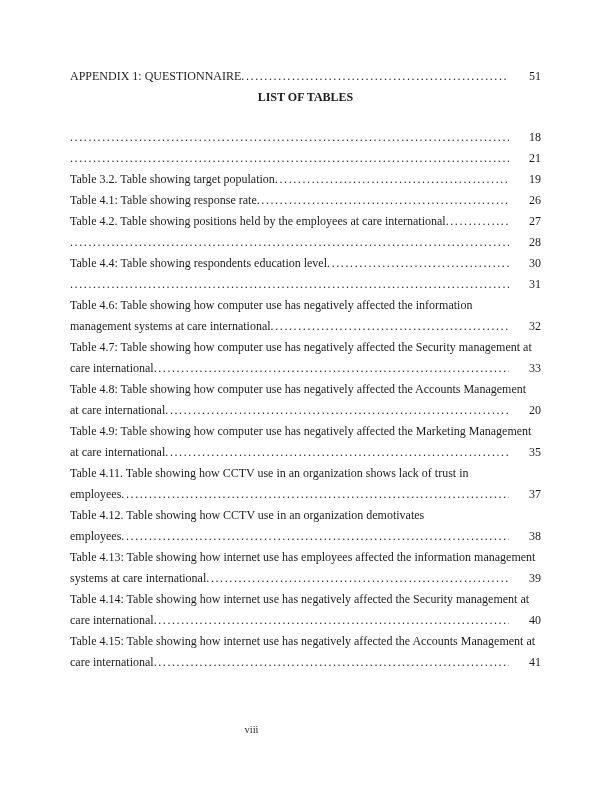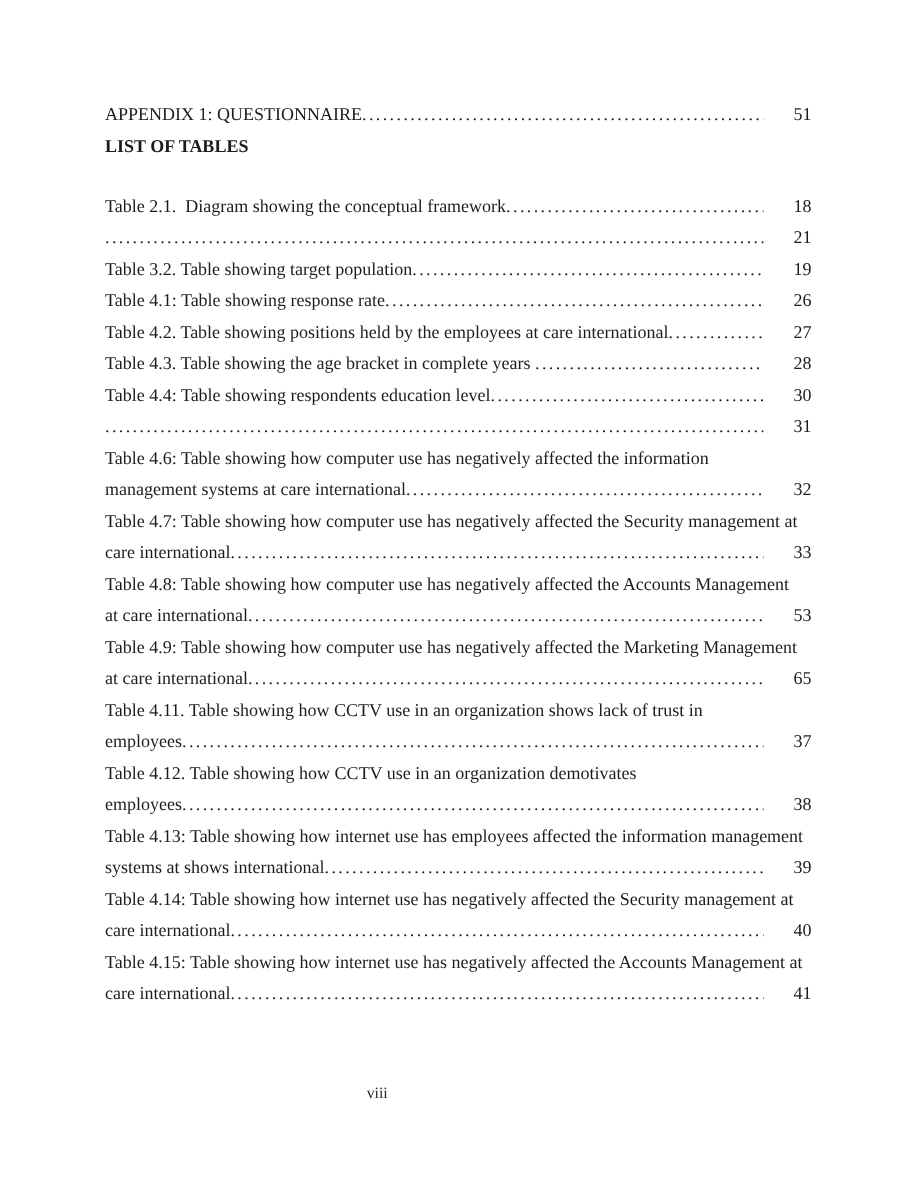--- a/index.html
+++ b/index.html
@@ -47,20 +47,21 @@
   .row .pg {
     flex: 0 0 auto;
     white-space: nowrap;
     margin-left: 20px;
   }
   .heading-row {
     height: 21px;
     line-height: 21px;
     font-size: 12px;
     font-weight: bold;
+    text-align: center;
   }
   .gap {
     height: 19px;
   }
   .footer {
     position: absolute;
     top: 724px;
     left: 0;
     width: 503px;
     text-align: center;
@@ -80,21 +81,20 @@
       <span class="leader"></span>
       <span class="pg">51</span>
     </div>
 
     <div class="heading-row">LIST OF TABLES</div>
 
     <div class="gap"></div>
 
     <div id="toc-list">
         <div class="row">
-    <span class="t">Table 2.1.  Diagram showing the conceptual framework</span>
     <span class="leader"></span>
     <span class="pg">18</span>
   </div>
         <div class="row">
     <span class="leader"></span>
     <span class="pg">21</span>
   </div>
         <div class="row">
     <span class="t">Table 3.2. Table showing target population</span>
     <span class="leader"></span>
@@ -104,21 +104,20 @@
     <span class="t">Table 4.1: Table showing response rate</span>
     <span class="leader"></span>
     <span class="pg">26</span>
   </div>
         <div class="row">
     <span class="t">Table 4.2. Table showing positions held by the employees at care international</span>
     <span class="leader"></span>
     <span class="pg">27</span>
   </div>
         <div class="row">
-    <span class="t">Table 4.3. Table showing the age bracket in complete years </span>
     <span class="leader"></span>
     <span class="pg">28</span>
   </div>
         <div class="row">
     <span class="t">Table 4.4: Table showing respondents education level</span>
     <span class="leader"></span>
     <span class="pg">30</span>
   </div>
         <div class="row">
     <span class="leader"></span>
@@ -142,30 +141,30 @@
     <span class="leader"></span>
     <span class="pg">33</span>
   </div>
         <div class="row">
     <span class="t">Table 4.8: Table showing how computer use has negatively affected the Accounts Management</span>
 
   </div>
         <div class="row">
     <span class="t">at care international</span>
     <span class="leader"></span>
-    <span class="pg">53</span>
+    <span class="pg">20</span>
   </div>
         <div class="row">
     <span class="t">Table 4.9: Table showing how computer use has negatively affected the Marketing Management</span>
 
   </div>
         <div class="row">
     <span class="t">at care international</span>
     <span class="leader"></span>
-    <span class="pg">65</span>
+    <span class="pg">35</span>
   </div>
         <div class="row">
     <span class="t">Table 4.11. Table showing how CCTV use in an organization shows lack of trust in</span>
 
   </div>
         <div class="row">
     <span class="t">employees</span>
     <span class="leader"></span>
     <span class="pg">37</span>
   </div>
@@ -176,21 +175,21 @@
         <div class="row">
     <span class="t">employees</span>
     <span class="leader"></span>
     <span class="pg">38</span>
   </div>
         <div class="row">
     <span class="t">Table 4.13: Table showing how internet use has employees affected the information management</span>
 
   </div>
         <div class="row">
-    <span class="t">systems at shows international</span>
+    <span class="t">systems at care international</span>
     <span class="leader"></span>
     <span class="pg">39</span>
   </div>
         <div class="row">
     <span class="t">Table 4.14: Table showing how internet use has negatively affected the Security management at</span>
 
   </div>
         <div class="row">
     <span class="t">care international</span>
     <span class="leader"></span>

